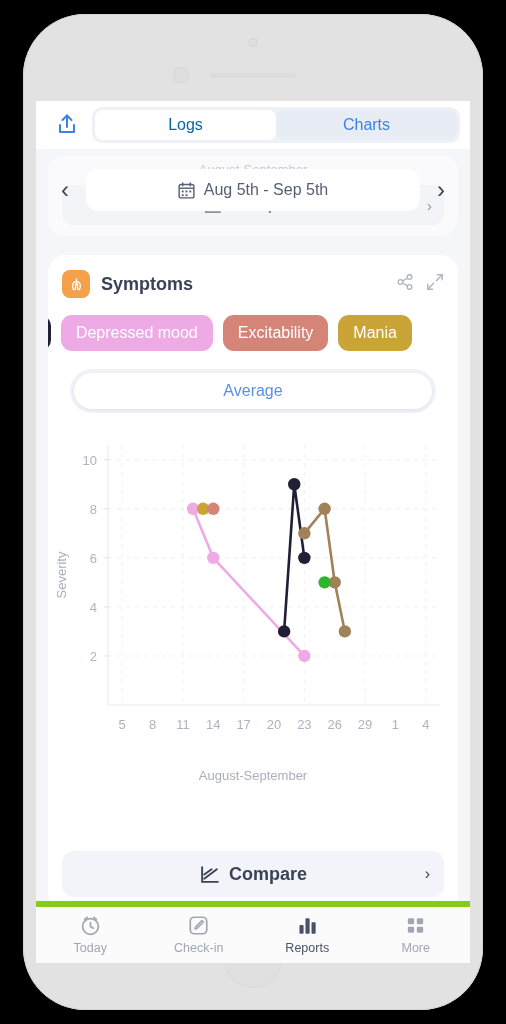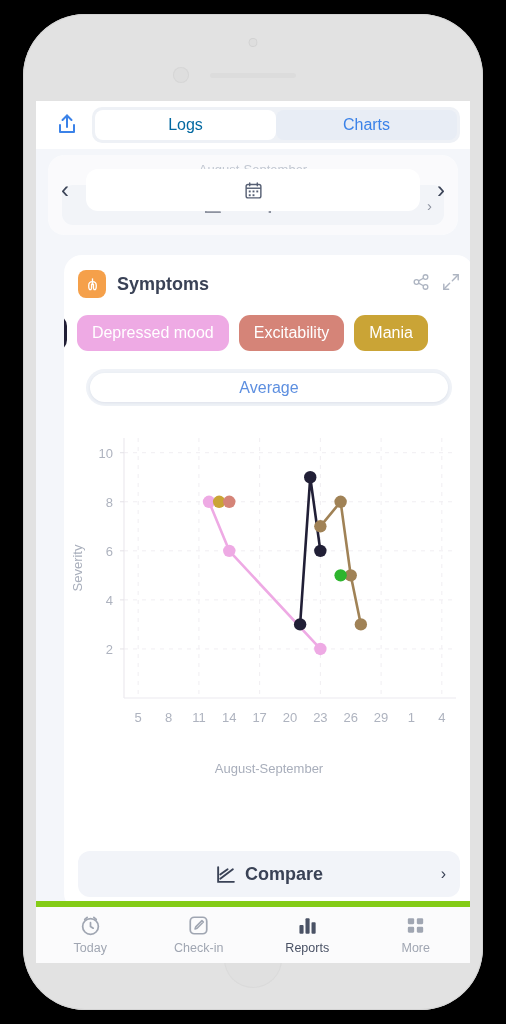--- a/index.html
+++ b/index.html
@@ -127,21 +127,21 @@
     background: #ffffff;
     border-radius: 12px;
     display: flex; align-items: center; justify-content: center;
     gap: 9px;
     margin: 0 4px;
   }
   .date-pill .txt { font-size: 16px; color: #565f73; }
 
   
   .card {
-    position: absolute; left: 28px; top: 106px;
+    position: absolute; left: 12px; top: 106px;
     width: 410px; height: 656px;
     background: #ffffff;
     border-radius: 18px;
   }
   .card-head {
     height: 58px;
     display: flex; align-items: center;
     padding: 0 14px;
   }
   .card-icon {
@@ -175,21 +175,21 @@
     height: 36px; border-radius: 11px;
     display: flex; align-items: center;
     padding: 0 15px;
     font-size: 16px; color: #ffffff;
     white-space: nowrap;
   }
 
   
   .toggle {
     margin: 16px 22px 0 22px;
-    height: 37px;
+    height: 44px;
     background: #eff2f7;
     border-radius: 22px;
     display: flex; align-items: center;
     padding: 4px;
   }
   .toggle-item {
     flex: 1 1 0; height: 100%;
     display: flex; align-items: center; justify-content: center;
     font-size: 16px; color: #b2b9c6;
     border-radius: 19px;
@@ -293,20 +293,21 @@
           <svg width="17" height="17" viewBox="0 0 18 18">
             <rect x="1.2" y="2.6" width="15.6" height="14.2" rx="2" stroke="#565f73" stroke-width="1.5" fill="none"></rect>
             <path d="M1.2 6.6 H16.8" stroke="#565f73" stroke-width="1.5"></path>
             <path d="M5 1 V4 M13 1 V4" stroke="#565f73" stroke-width="1.5" stroke-linecap="round"></path>
             <rect x="4" y="9" width="2" height="2" fill="#565f73"></rect>
             <rect x="8" y="9" width="2" height="2" fill="#565f73"></rect>
             <rect x="12" y="9" width="2" height="2" fill="#565f73"></rect>
             <rect x="4" y="13" width="2" height="2" fill="#565f73"></rect>
             <rect x="8" y="13" width="2" height="2" fill="#565f73"></rect>
           </svg>
+          <span class="txt">Aug 5th - Sep 5th</span>
         </div>
         <div class="arrow">›</div>
       </div>
 
       <div class="card">
 
         <div class="card-head">
           <div class="card-icon">
             <svg width="17" height="17" viewBox="0 0 18 18">
               <path d="M9 3 V9" stroke="#fff" stroke-width="1.4" stroke-linecap="round"></path>

